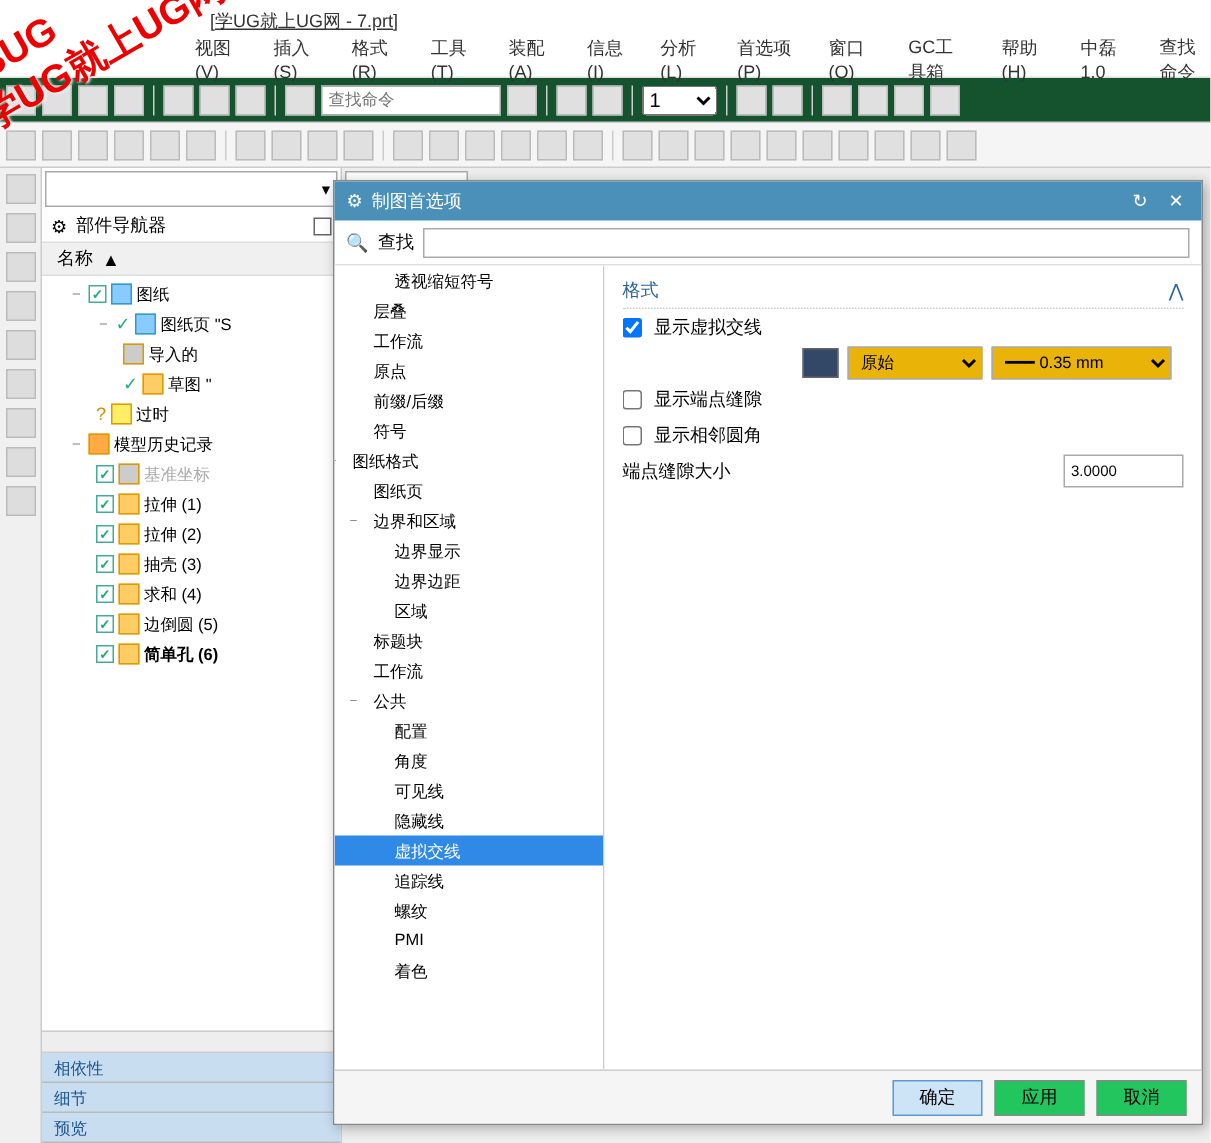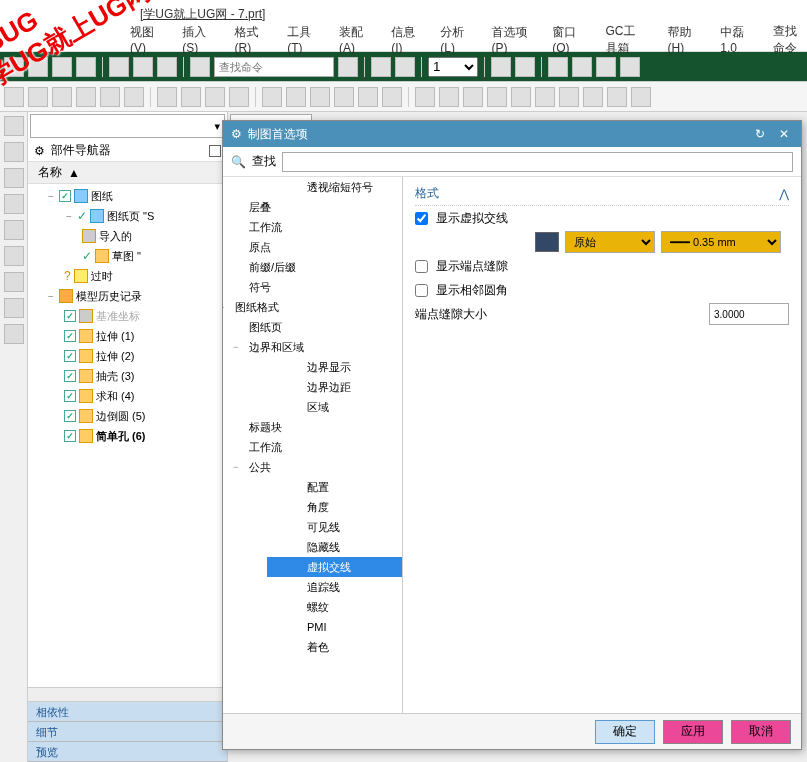--- a/index.html
+++ b/index.html
@@ -39,32 +39,32 @@
 .assy-dd { position: absolute; left: 2px; top: 2px; width: 82px; height: 22px; border: 1px solid #aaa; background: #fff; font-size: 11px; display: flex; align-items: center; padding: 0 4px; }
 .dialog { position: absolute; left: 222px; top: 120px; width: 580px; height: 630px; background: #fff; border: 1px solid #888; box-shadow: 2px 2px 8px rgba(0,0,0,0.3); display: flex; flex-direction: column; }
 .dlg-title { height: 26px; background: #4a90b8; color: #fff; display: flex; align-items: center; padding: 0 8px; gap: 6px; }
 .dlg-title .spacer { flex: 1; }
 .dlg-title .btn { width: 18px; height: 18px; color: #fff; cursor: pointer; display: flex; align-items: center; justify-content: center; }
 .dlg-search { height: 30px; display: flex; align-items: center; padding: 4px 8px; gap: 6px; border-bottom: 1px solid #ddd; }
 .dlg-search input { flex: 1; height: 20px; border: 1px solid #aaa; padding: 0 4px; }
 .dlg-body { flex: 1; display: flex; overflow: hidden; }
 .nav-tree { width: 180px; border-right: 1px solid #ccc; overflow-y: auto; background: #fff; }
 .nav-item { height: 20px; display: flex; align-items: center; padding-left: 26px; font-size: 11px; cursor: default; }
-.nav-item.l1 { padding-left: 40px; margin-left: 44px; }
+.nav-item.l1 { padding-left: 40px; }
 .nav-item.sel { background: #2e8ae6; color: #fff; }
 .nav-item .tg { width: 10px; margin-left: -16px; margin-right: 6px; color: #888; font-size: 9px; }
 .props { flex: 1; padding: 8px 12px; display: flex; flex-direction: column; background: #fff; }
 .props-hdr { color: #2a6496; font-size: 12px; display: flex; justify-content: space-between; align-items: center; border-bottom: 1px dotted #ccc; padding-bottom: 3px; }
 .props .row { display: flex; align-items: center; gap: 8px; height: 24px; }
 .props input[type=checkbox] { width: 13px; height: 13px; }
 .color-swatch { width: 24px; height: 20px; background: #334866; border: 1px solid #666; }
 .props select { height: 22px; border: 1px solid #aaa; background: #eab308; font-size: 11px; padding: 0 4px; }
 .props .num { width: 80px; height: 22px; border: 1px solid #aaa; padding: 0 4px; font-size: 10px; }
 .dlg-footer { height: 36px; border-top: 1px solid #ccc; display: flex; align-items: center; justify-content: flex-end; gap: 8px; padding: 0 10px; background: #f5f5f5; }
-.dlg-footer button { width: 60px; height: 24px; border: 1px solid #888; background: #ec4899; font-size: 12px; cursor: pointer; }
+.dlg-footer button { width: 60px; height: 24px; border: 1px solid #888; background: #22c55e; font-size: 12px; cursor: pointer; }
 .dlg-footer button.primary { background: #cde4f7; border-color: #5a9bd4; }
 .watermark { position: absolute; top: -10px; left: -30px; transform: rotate(-30deg); color: #e00; font-size: 26px; font-weight: bold; pointer-events: none; z-index: 100; line-height: 1.2; text-shadow: 1px 1px 2px #fff; }
 .scroll-h { height: 14px; background: #eee; border-top: 1px solid #ccc; }
 .sq-icon { width: 12px; height: 12px; border: 1px solid #666; display: inline-block; }
 </style>
 </head>
 <body>
 
 <div class="watermark">
   <div>9SUG</div>

